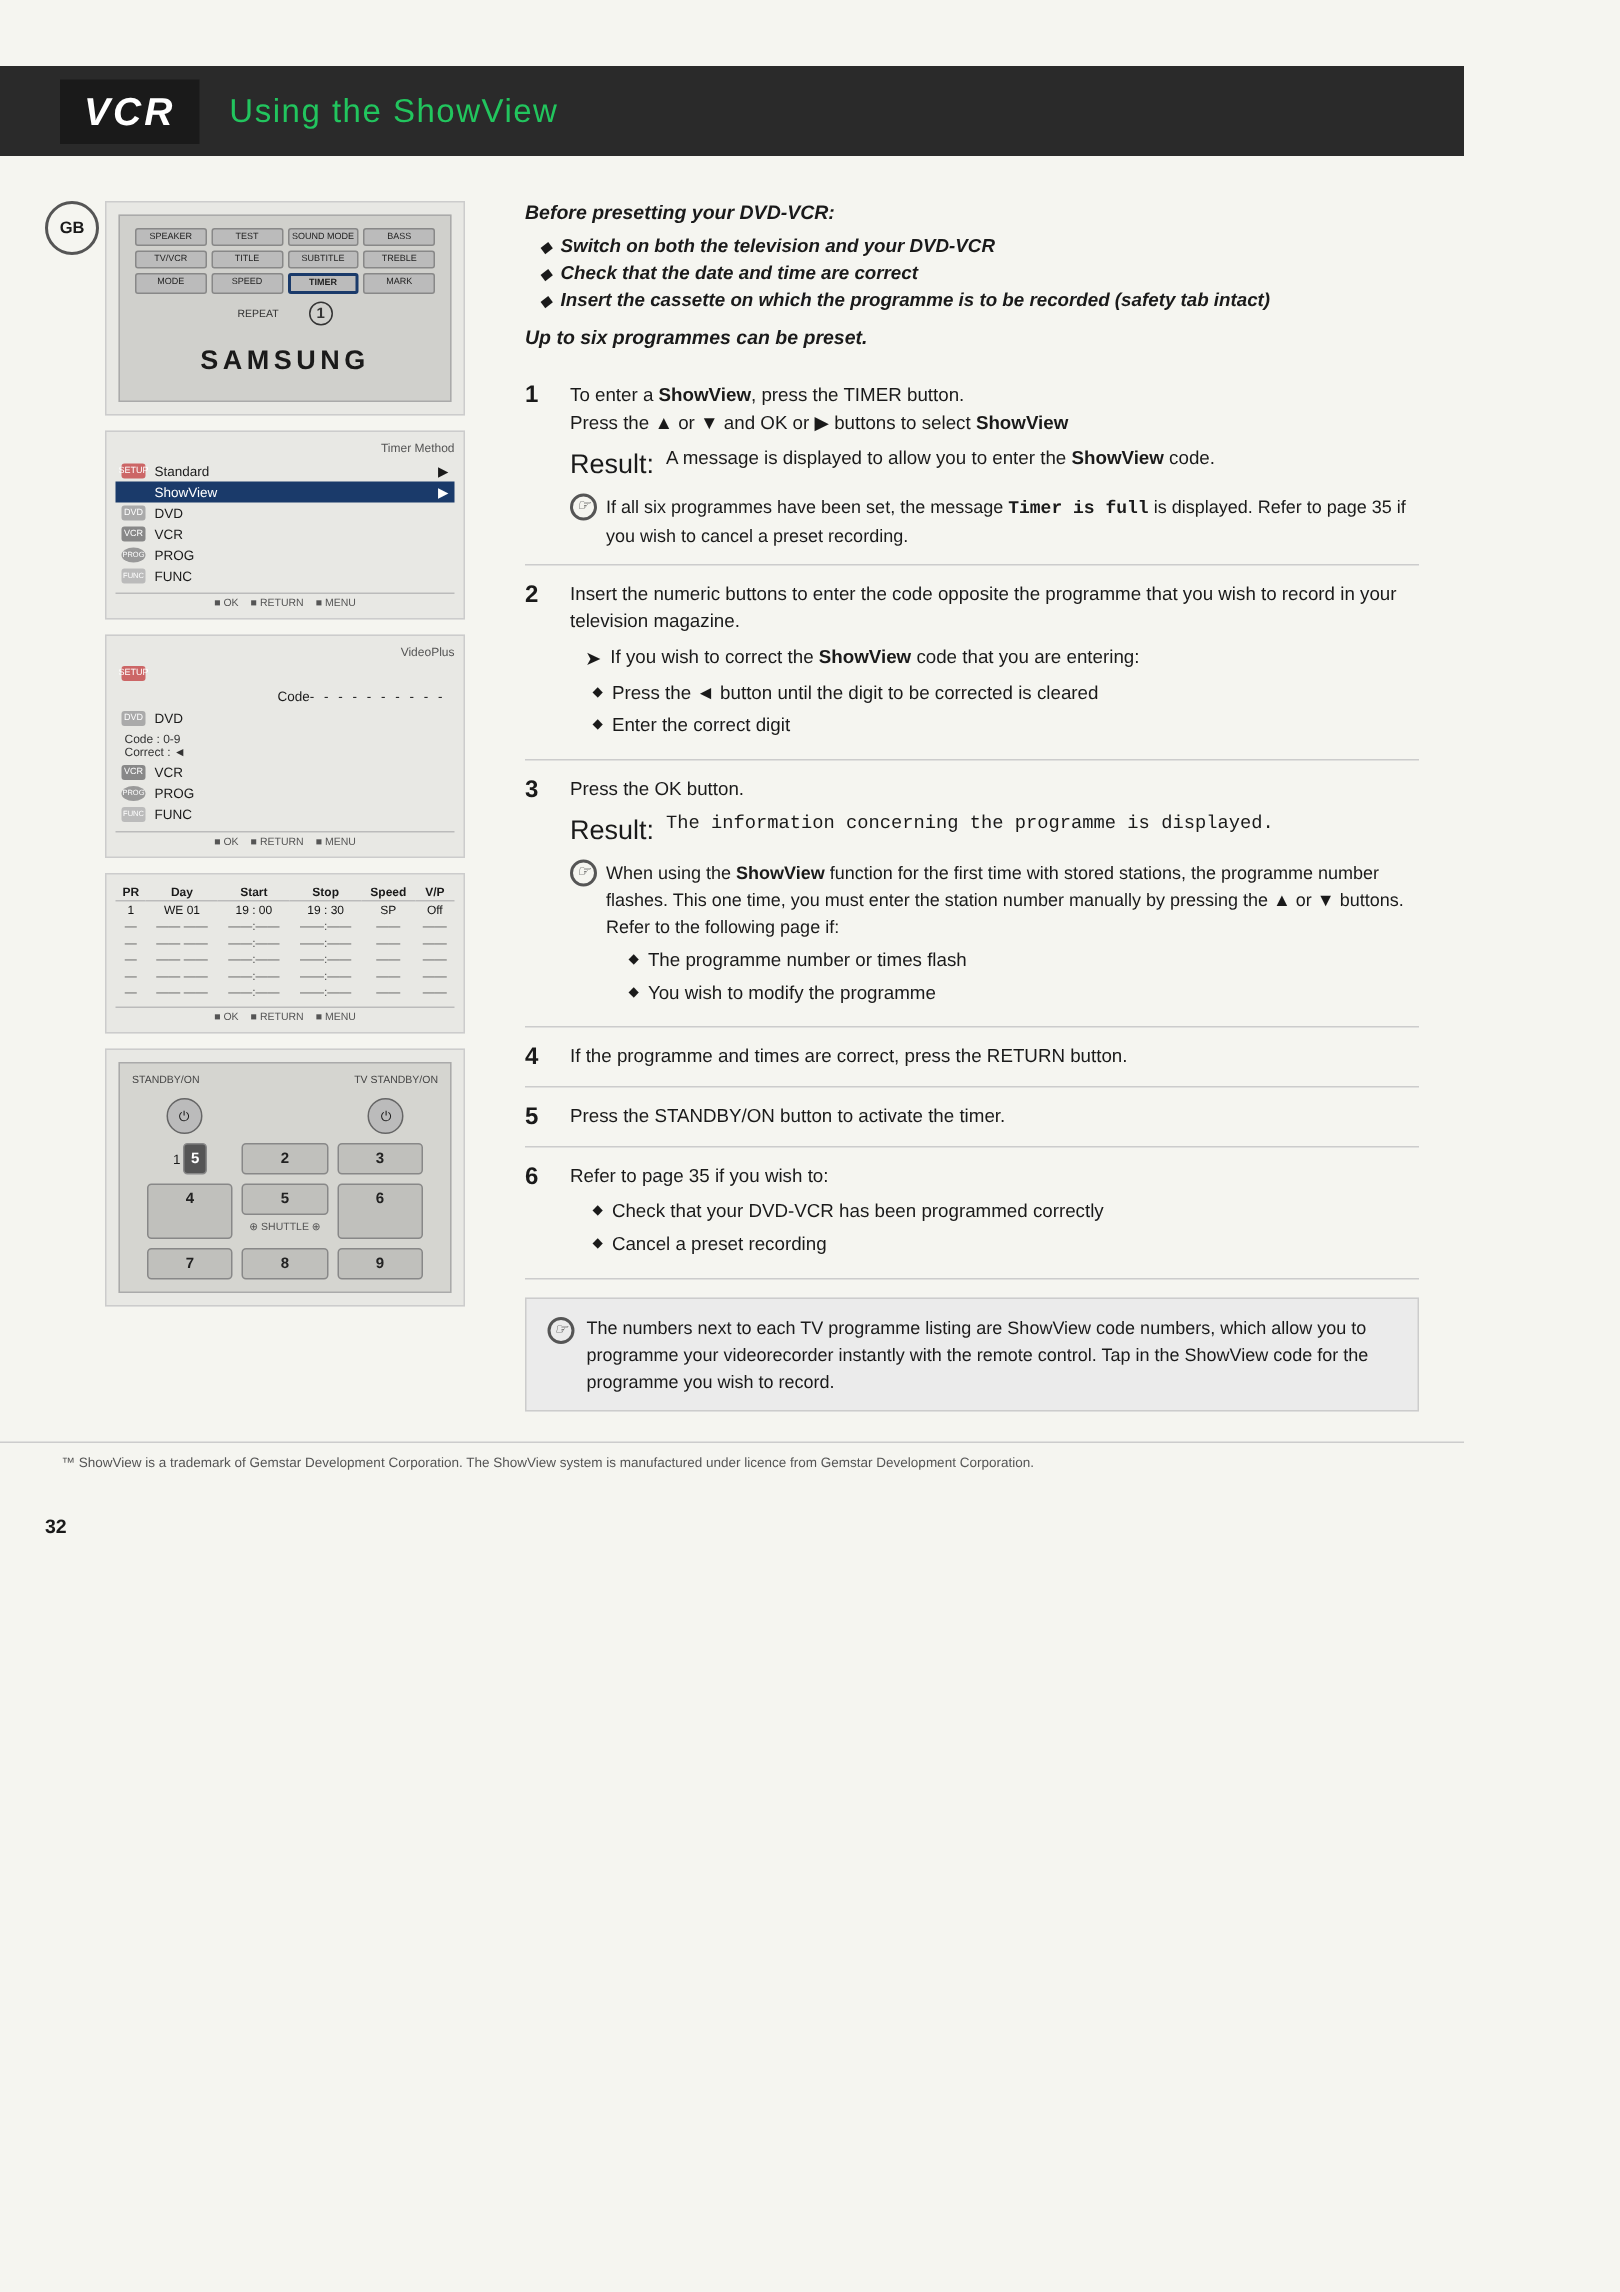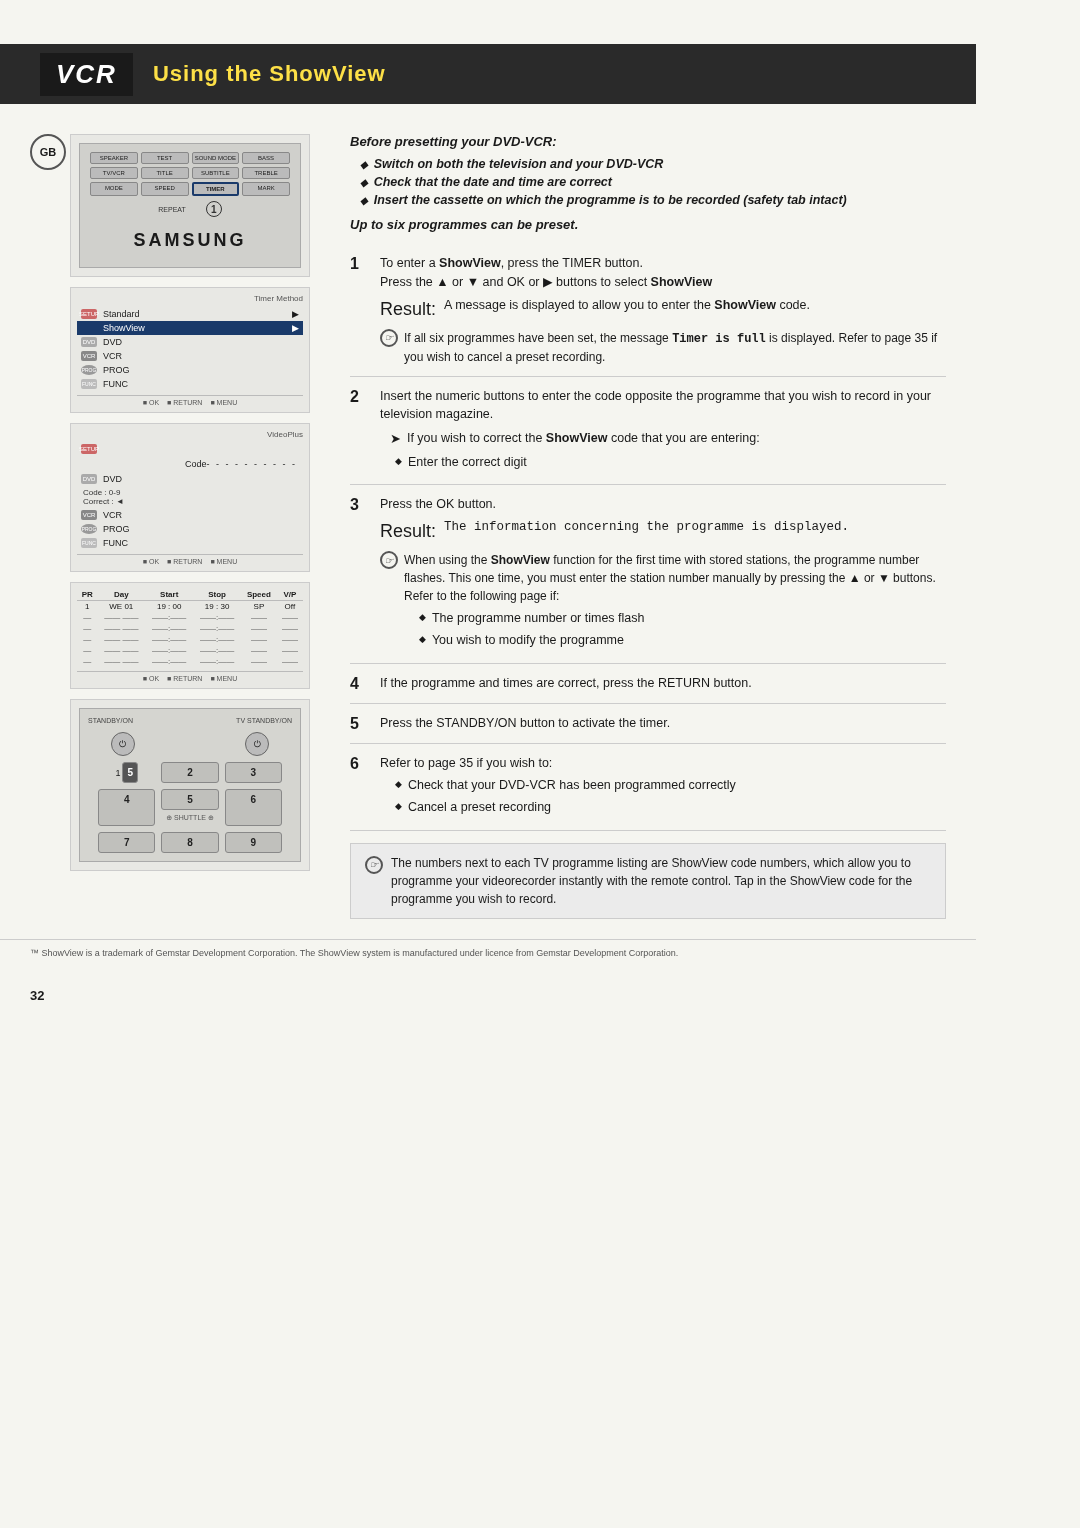--- a/index.html
+++ b/index.html
@@ -34,23 +34,23 @@
       background: #1a1a1a;
       color: #fff;
       font-size: 26px;
       font-weight: 900;
       padding: 6px 16px;
       margin-right: 20px;
       letter-spacing: 2px;
       font-style: italic;
     }
     .header-title {
-      color: #fde047;
+      color: #22c55e;
       font-size: 22px;
-      font-weight: bold;
+      font-weight: normal;
       letter-spacing: 1px;
     }
 
     
     .main-content {
       display: flex;
       padding: 0 30px;
       gap: 30px;
     }
 
@@ -400,21 +400,21 @@
       margin-top: 12px;
       font-size: 12px;
       line-height: 1.5;
     }
 
     
     .bottom-footnote {
       font-size: 9px;
       color: #555;
       margin-top: 20px;
-      padding: 0 30px;
+      padding: 0 41px;
       border-top: 1px solid #ccc;
       padding-top: 8px;
     }
 
     
     .page-number {
       font-size: 13px;
       font-weight: bold;
       margin-top: 30px;
       padding: 0 30px;
@@ -680,20 +680,21 @@
 
         <div class="step-row">
           <div class="step-number">2</div>
           <div class="step-content">
             <p>Insert the numeric buttons to enter the code opposite the programme that you wish to record in your television magazine.</p>
             <div class="arrow-item">
               <span class="arrow-sym">➤</span>
               <p>If you wish to correct the <span class="bold">ShowView</span> code that you are entering:</p>
             </div>
             <ul class="sub-bullets">
+              <li>Press the ◄ button until the digit to be corrected is cleared</li>
               <li>Enter the correct digit</li>
             </ul>
           </div>
         </div>
 
         <div class="step-row">
           <div class="step-number">3</div>
           <div class="step-content">
             <p>Press the OK button.</p>
             <div class="result-row">

